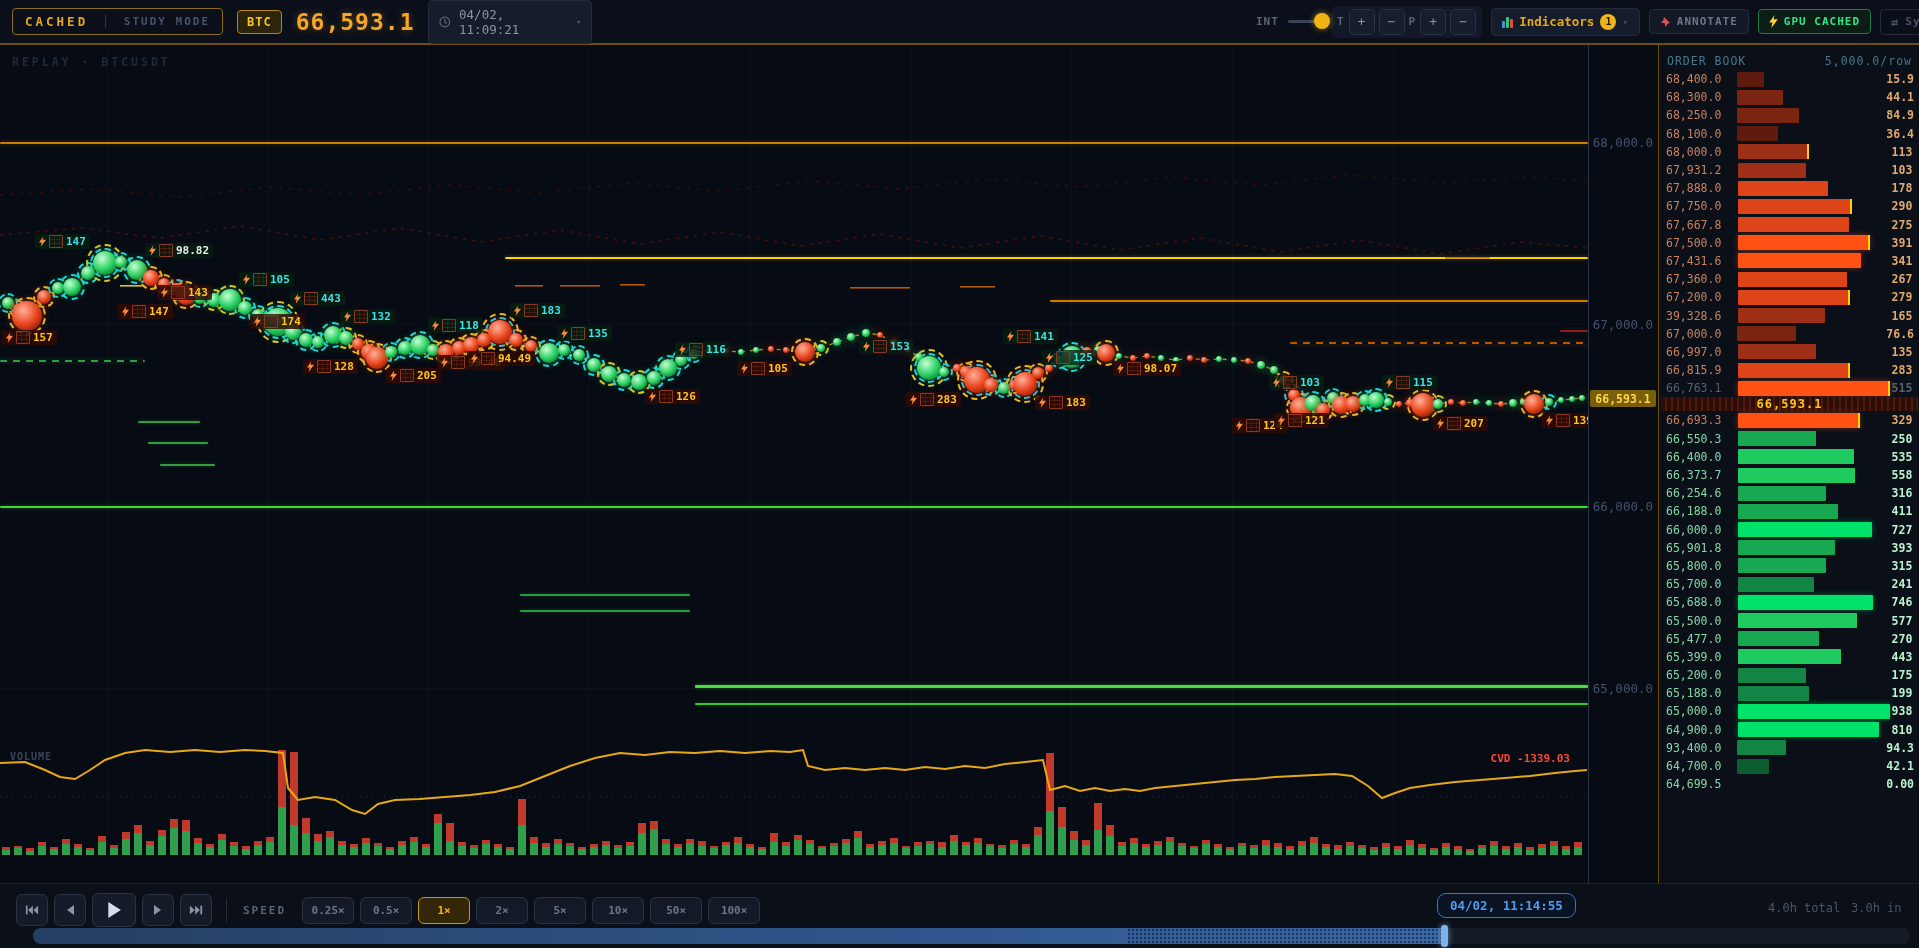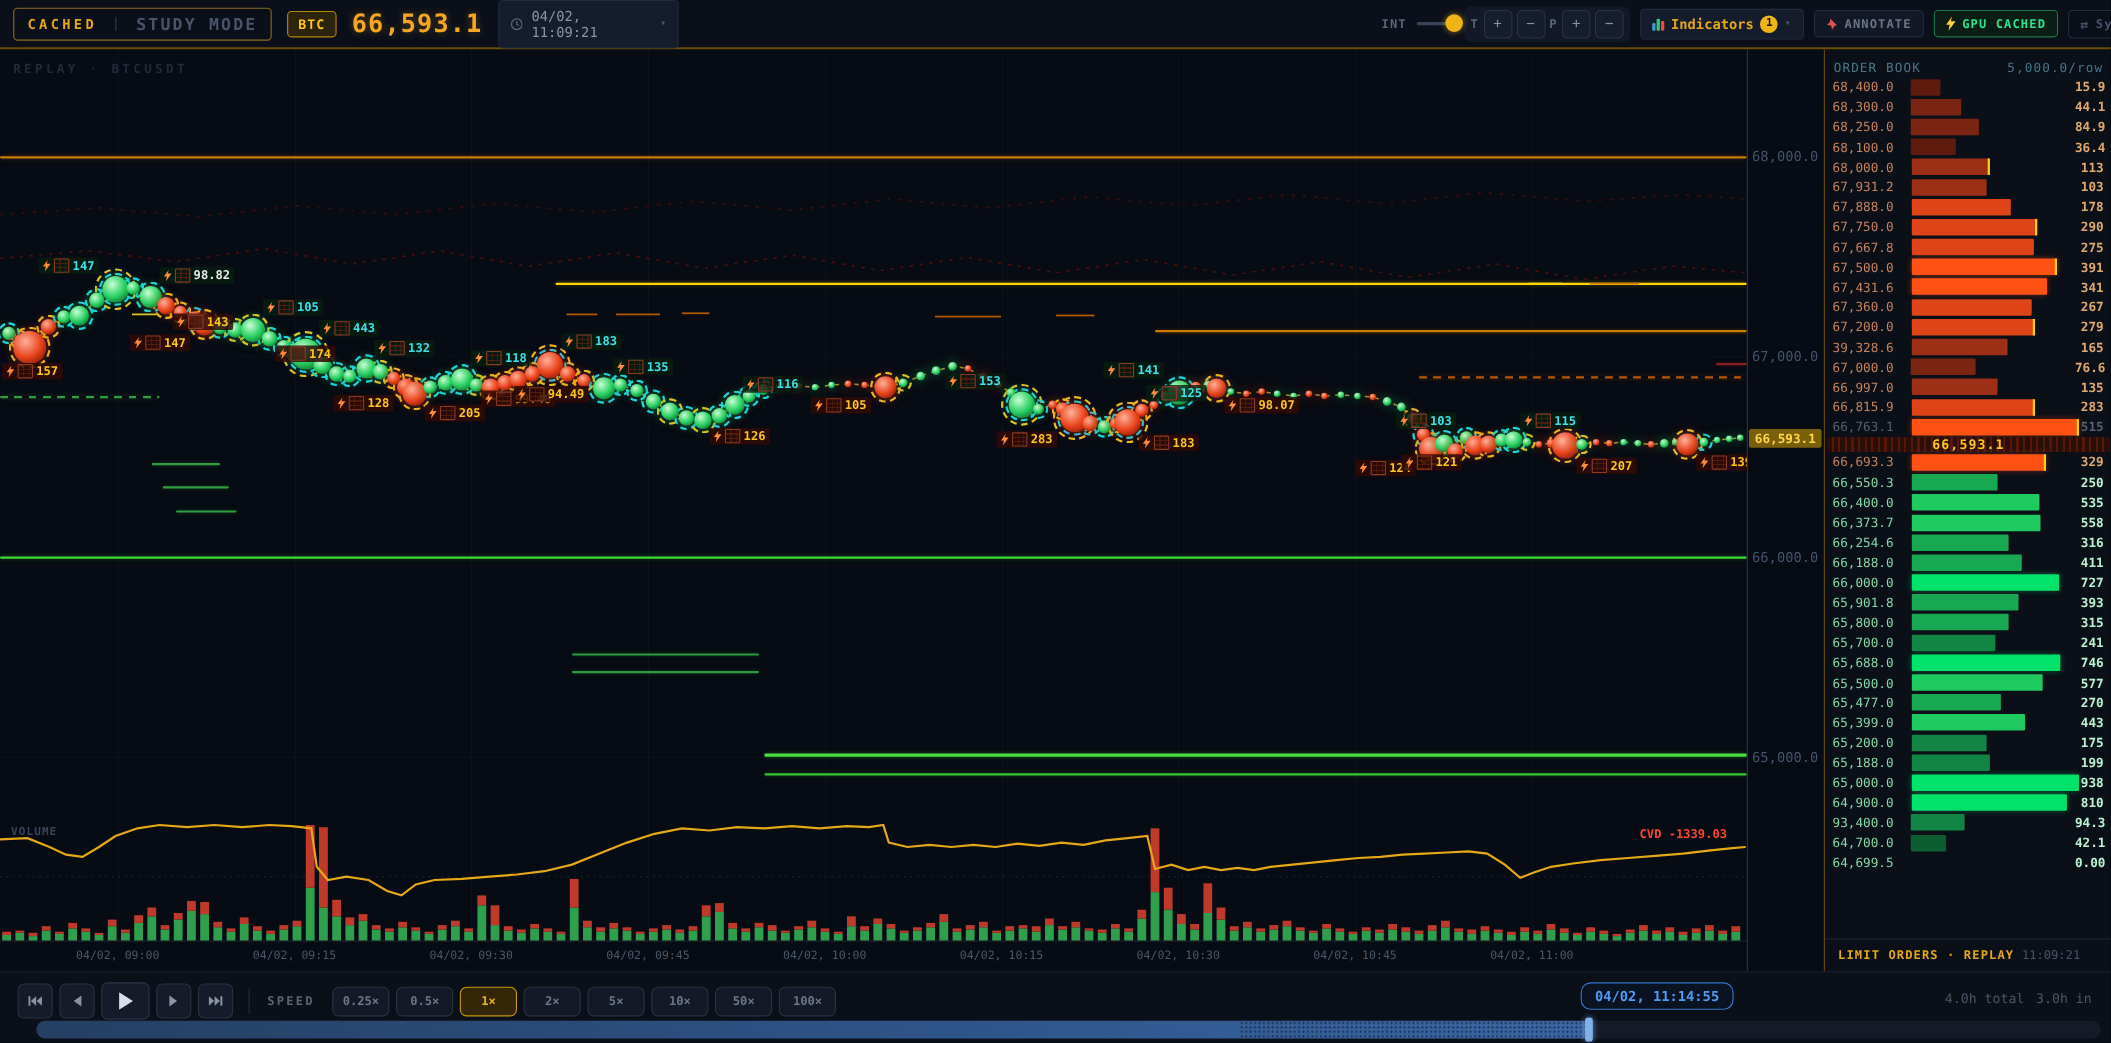--- a/index.html
+++ b/index.html
@@ -7,21 +7,21 @@
        font-family:"DejaVu Sans Mono","Liberation Mono",monospace;-webkit-font-smoothing:antialiased;}
   
   #toolbar{position:absolute;left:0;top:0;width:1919px;height:43px;background:#0a0f1a;border-bottom:2px solid #6e4f05;}
   .tb-left{position:absolute;left:12px;top:0;height:43px;display:flex;align-items:center;gap:14px;}
   .tb-right{position:absolute;left:1256px;top:0;height:43px;display:flex;align-items:center;gap:9px;}
   .btn{display:flex;align-items:center;gap:6px;padding:5px 10px;border:1px solid #232c3c;border-radius:4px;
        background:#121826;color:#6b7687;font-size:11px;font-weight:bold;letter-spacing:1px;cursor:pointer;white-space:nowrap;}
   #replay-btn{border:1px solid #8a6d1f;background:transparent;padding:5px 12px;}
   #replay-btn .rep{color:#e6a817;font-size:12.5px;font-weight:bold;letter-spacing:3px;}
   #replay-btn .sep{color:#39435a;margin:0 8px;}
-  #replay-btn .study{color:#49546b;font-size:15px;letter-spacing:2px;}
+  #replay-btn .study{color:#49546b;font-size:11px;letter-spacing:2px;}
   #btc-badge{border:1px solid #b8860b;background:#2c240b;color:#ffc61a;font-size:12px;font-weight:bold;
              padding:4px 9px;border-radius:4px;letter-spacing:1px;}
   #big-price{color:#f5a623;font-size:23px;font-weight:bold;letter-spacing:1px;text-shadow:0 0 8px rgba(245,166,35,.35);}
   #date-box{display:flex;align-items:center;gap:8px;background:#151c2b;border:1px solid #222b3c;border-radius:4px;
             padding:6px 10px;width:142px;color:#8a94a6;font-size:12.5px;}
   #date-box .caret{margin-left:auto;color:#4a5568;font-size:9px;}
   .lbl-dim{color:#5a6575;font-size:11px;font-weight:bold;letter-spacing:1px;}
   #int-slider{position:relative;width:34px;height:3px;background:#39435a;border-radius:2px;}
   #int-knob{position:absolute;right:-8px;top:-7px;width:16px;height:16px;border-radius:50%;background:#f0b417;box-shadow:0 0 6px rgba(240,180,23,.6);}
   .tp-group{display:flex;align-items:center;gap:4px;background:#121827;border-radius:6px;padding:3px 6px;}
@@ -172,31 +172,20 @@
         <span style="font-size:12px;">⇄</span>
         <span>Symbols</span>
       </div>
     </div>
   </div>
 
   <div id="chart">
     <div id="watermark">REPLAY · BTCUSDT</div>
     <div id="vol-label">VOLUME</div>
     <div id="cvd-label">CVD -1339.03</div>
-    <div id="time-axis">
-        <div class="t-lbl" style="left: 107px;">04/02, 09:00</div>
-        <div class="t-lbl" style="left: 267.7px;">04/02, 09:15</div>
-        <div class="t-lbl" style="left: 428.4px;">04/02, 09:30</div>
-        <div class="t-lbl" style="left: 589.1px;">04/02, 09:45</div>
-        <div class="t-lbl" style="left: 749.8px;">04/02, 10:00</div>
-        <div class="t-lbl" style="left: 910.5px;">04/02, 10:15</div>
-        <div class="t-lbl" style="left: 1071.2px;">04/02, 10:30</div>
-        <div class="t-lbl" style="left: 1231.9px;">04/02, 10:45</div>
-        <div class="t-lbl" style="left: 1392.6px;">04/02, 11:00</div>
-      </div>
   <div class="gridv" style="left: 107px;"></div>
       <div class="gridv" style="left: 267.7px;"></div>
       <div class="gridv" style="left: 428.4px;"></div>
       <div class="gridv" style="left: 589.1px;"></div>
       <div class="gridv" style="left: 749.8px;"></div>
       <div class="gridv" style="left: 910.5px;"></div>
       <div class="gridv" style="left: 1071.2px;"></div>
       <div class="gridv" style="left: 1231.9px;"></div>
       <div class="gridv" style="left: 1392.6px;"></div>
       <div class="gridh" style="top: 97px;"></div>
@@ -1269,24 +1258,20 @@
           <div class="ob-val">42.1</div>
         </div>
         <div class="ob-row bid">
           <div class="ob-price">64,699.5</div>
           <div class="ob-bar-wrap">
             <div class="ob-bar" style="width: 0px; background: rgb(12, 94, 49);"></div>
           </div>
           <div class="ob-val">0.00</div>
         </div>
       </div>
-    <div id="ob-footer">
-      <span class="f1">LIMIT ORDERS · REPLAY</span>
-      <span class="f2">11:09:21</span>
-    </div>
   </div>
 
   <div id="transport">
     <div id="tr-buttons">
 
     <div class="tr-btn">
           <svg width="14" height="12" viewBox="0 0 16 12">
             <path d="M2 1v10" stroke="#8a94a6" stroke-width="2"></path>
             <path d="M9 1L3.5 6 9 11z" fill="#8a94a6"></path>
             <path d="M15 1L9.5 6 15 11z" fill="#8a94a6"></path>

